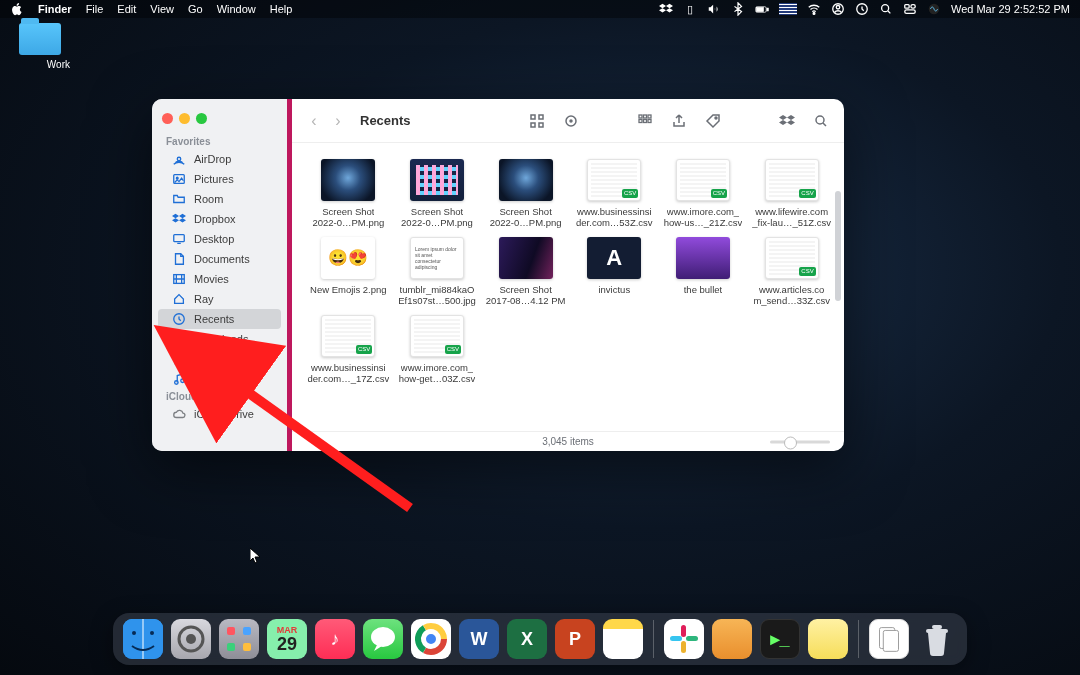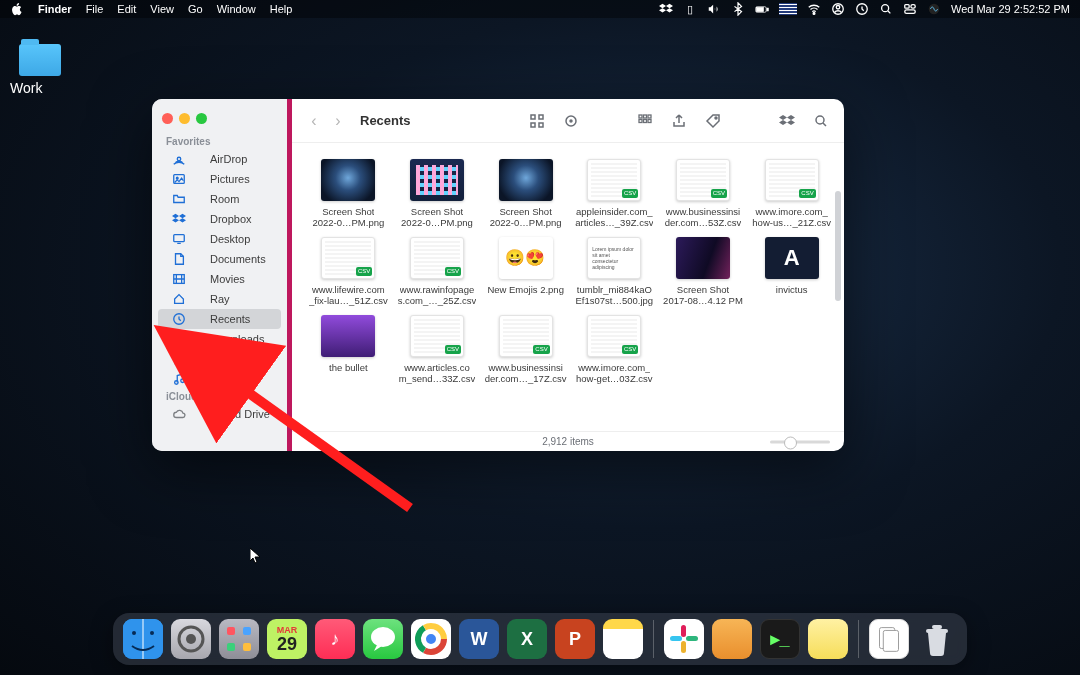--- a/index.html
+++ b/index.html
@@ -19,33 +19,33 @@
     radial-gradient(1px 1px at 400px 560px, #abc 50%, transparent 51%);
 }
 
 .menubar { position:absolute; top:0; left:0; right:0; height:18px;
   background: rgba(0,0,0,.38); display:flex; align-items:center; color:#fff; font-size:11px; padding:0 10px; }
 .menubar .left { display:flex; gap:14px; align-items:center; }
 .menubar .left .finder { font-weight:600; }
 .menubar .right { margin-left:auto; display:flex; gap:10px; align-items:center; }
 .menubar .ico { width:14px; height:14px; display:inline-flex; align-items:center; justify-content:center; }
 
-.desktop-icon { position:absolute; top:44px; left:10px; width:60px; text-align:left; color:#fff; font-size:14px; }
+.desktop-icon { position:absolute; top:23px; left:10px; width:60px; text-align:right; color:#fff; font-size:10px; }
 .folder { width:42px; height:32px; margin:0 auto 4px; border-radius:3px;
   background: linear-gradient(#58c5fb,#3da8e6); position:relative; }
 .folder::before { content:""; position:absolute; top:-5px; left:2px; width:18px; height:6px; background:#4fb9f1; border-radius:2px 2px 0 0; }
 
 .finder-window { position:absolute; left:152px; top:99px; width:692px; height:352px;
   background:#fff; border-radius:10px; box-shadow:0 18px 60px rgba(0,0,0,.55); display:flex; overflow:hidden; }
 .sidebar { width:140px; background:#eceef0cc; border-right:5px solid #be185d; padding:8px 0 8px 0; font-size:11px; color:#333; overflow:hidden;}
 .traffic { display:flex; gap:6px; padding:6px 10px 10px; }
 .traffic span { width:11px; height:11px; border-radius:50%; display:block; }
 .tl-red{background:#ff5f57;} .tl-yel{background:#febc2e;} .tl-grn{background:#28c840;}
 .sb-section { font-size:10px; color:#8a8f97; padding:2px 14px 2px; font-weight:600; }
-.sb-item { display:flex; align-items:center; gap:24px; padding:3px 10px 3px 14px; color:#3c3c3c; cursor:default; border-radius:4px; margin:0 6px;}
+.sb-item { display:flex; align-items:center; gap:8px; padding:3px 10px 3px 14px; color:#3c3c3c; cursor:default; border-radius:4px; margin:0 6px;}
 .sb-item.active { background:#d3d5d8; }
 .sb-ico { width:14px; height:14px; display:flex; align-items:center; justify-content:center; color:#1f6fd6; }
 .sb-ico svg { width:14px; height:14px; }
 .sb-ico.grey { color:#7d8084; }
 
 .content { flex:1; display:flex; flex-direction:column; }
 .toolbar { height:44px; display:flex; align-items:center; gap:12px; padding:0 12px; border-bottom:1px solid #eee; color:#555;}
 .toolbar .nav { display:flex; gap:4px; }
 .toolbar .nav span{ width:20px; text-align:center; color:#b6b6b6; font-size:16px; }
 .toolbar .title { font-weight:600; font-size:13px; color:#333; }
@@ -82,21 +82,21 @@
 .cursor { position:absolute; left:250px; top:548px; width:12px; height:18px; }
 
 .dock { position:absolute; left:50%; transform:translateX(-50%); bottom:10px;
   background:rgba(70,78,90,.45); backdrop-filter:blur(6px); border-radius:16px;
   padding:6px 10px; display:flex; gap:8px; align-items:center; box-shadow:0 6px 22px rgba(0,0,0,.4);}
 .dock .app { width:40px; height:40px; border-radius:9px; display:flex; align-items:center; justify-content:center; font-size:18px; color:#fff; font-weight:700; }
 .dock .sep { width:1px; height:38px; background:rgba(255,255,255,.25); margin:0 2px;}
 .app.finder-app{background:linear-gradient(#40a3f5,#1f7ddb);}
 .app.settings{background:linear-gradient(#d8d8de,#a7a7ae);}
 .app.launchpad{background:linear-gradient(#b9b9c2,#8e8e97);}
-.app.calendar{background:#bef264;color:#e43939;flex-direction:column;font-size:9px;}
+.app.calendar{background:#86efac;color:#e43939;flex-direction:column;font-size:9px;}
 .app.calendar .d{font-size:18px;color:#222;font-weight:700;line-height:1;}
 .app.music{background:linear-gradient(#ff5a78,#ff2d55);}
 .app.messages{background:linear-gradient(#6de27e,#28c840);}
 .app.chrome{background:#fff;}
 .app.word{background:#2a5699;}
 .app.excel{background:#1d6f42;}
 .app.ppt{background:#c8431f;}
 .app.notes{background:linear-gradient(#ffd84a 0 25%,#fff 25%);}
 .app.slack{background:#fff;}
 .app.files-a{background:linear-gradient(#f7b556,#e98f2d);}
@@ -406,44 +406,34 @@
             <div class="line1">Screen Shot</div>
             <div class="line2">2022-0…PM.png</div>
           </div>
           <div class="file">
             <div class="thumb galaxy"></div>
             <div class="line1">Screen Shot</div>
             <div class="line2">2022-0…PM.png</div>
           </div>
           <div class="file">
             <div class="thumb csv"></div>
-            <div class="line1">appleinsider.com_</div>
-            <div class="line2">articles…_39Z.csv</div>
-          </div>
-          <div class="file">
-            <div class="thumb csv"></div>
             <div class="line1">www.businessinsi</div>
             <div class="line2">der.com…53Z.csv</div>
           </div>
           <div class="file">
             <div class="thumb csv"></div>
             <div class="line1">www.imore.com_</div>
             <div class="line2">how-us…_21Z.csv</div>
           </div>
           <div class="file">
             <div class="thumb csv"></div>
             <div class="line1">www.lifewire.com</div>
             <div class="line2">_fix-lau…_51Z.csv</div>
           </div>
           <div class="file">
-            <div class="thumb csv"></div>
-            <div class="line1">www.rawinfopage</div>
-            <div class="line2">s.com_…_25Z.csv</div>
-          </div>
-          <div class="file">
             <div class="thumb emoji">😀😍</div>
             <div class="line1">New Emojis 2.png</div>
           </div>
           <div class="file">
             <div class="thumb text">Lorem ipsum dolor sit amet consectetur adipiscing</div>
             <div class="line1">tumblr_mi884kaO</div>
             <div class="line2">Ef1s07st…500.jpg</div>
           </div>
           <div class="file">
             <div class="thumb wallpaper"></div>
@@ -469,21 +459,21 @@
             <div class="line2">der.com…_17Z.csv</div>
           </div>
           <div class="file">
             <div class="thumb csv"></div>
             <div class="line1">www.imore.com_</div>
             <div class="line2">how-get…03Z.csv</div>
           </div>
         </div>
     </div>
     <div class="statusbar">
-      <span>2,912 items</span>
+      <span>3,045 items</span>
       <div class="slider"></div>
     </div>
   </div>
 </div>
 
 <div class="arrow">
   <svg viewBox="0 0 230 170">
     <defs>
         <marker id="ah" markerWidth="12" markerHeight="12" refX="2" refY="6" orient="auto">
       <path d="M0 0L12 6L0 12z" fill="#ff1e1e"></path>

